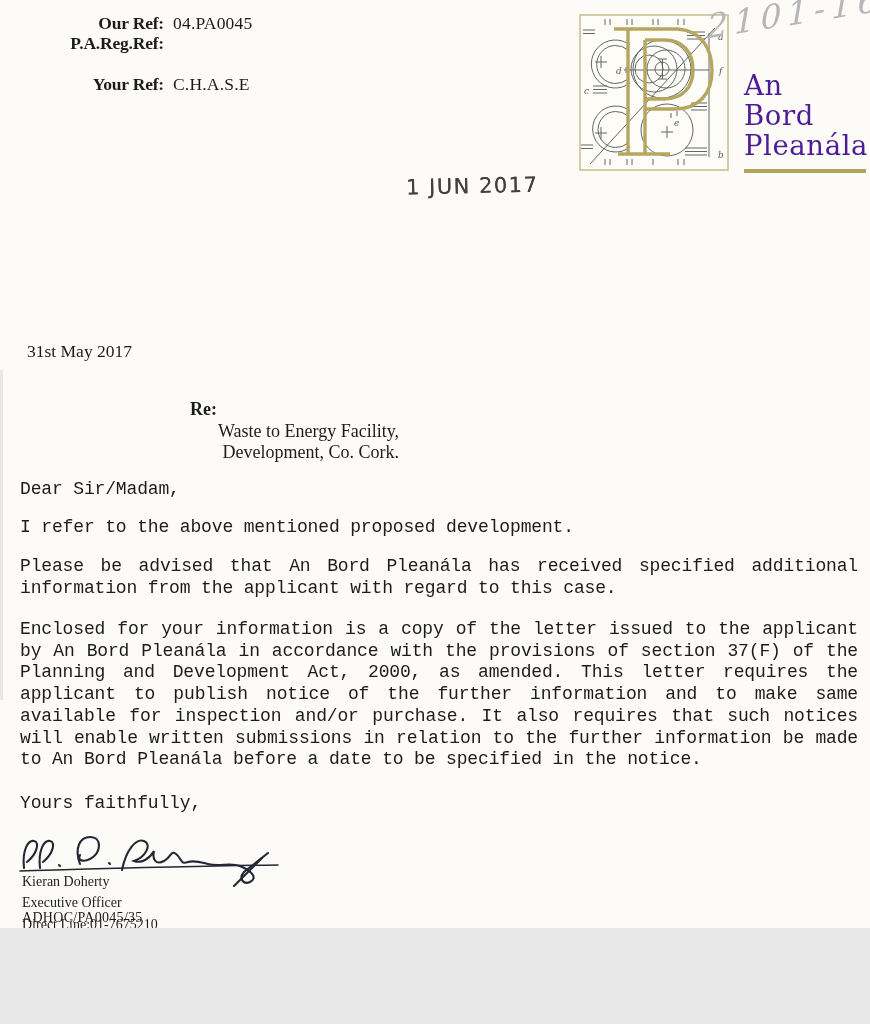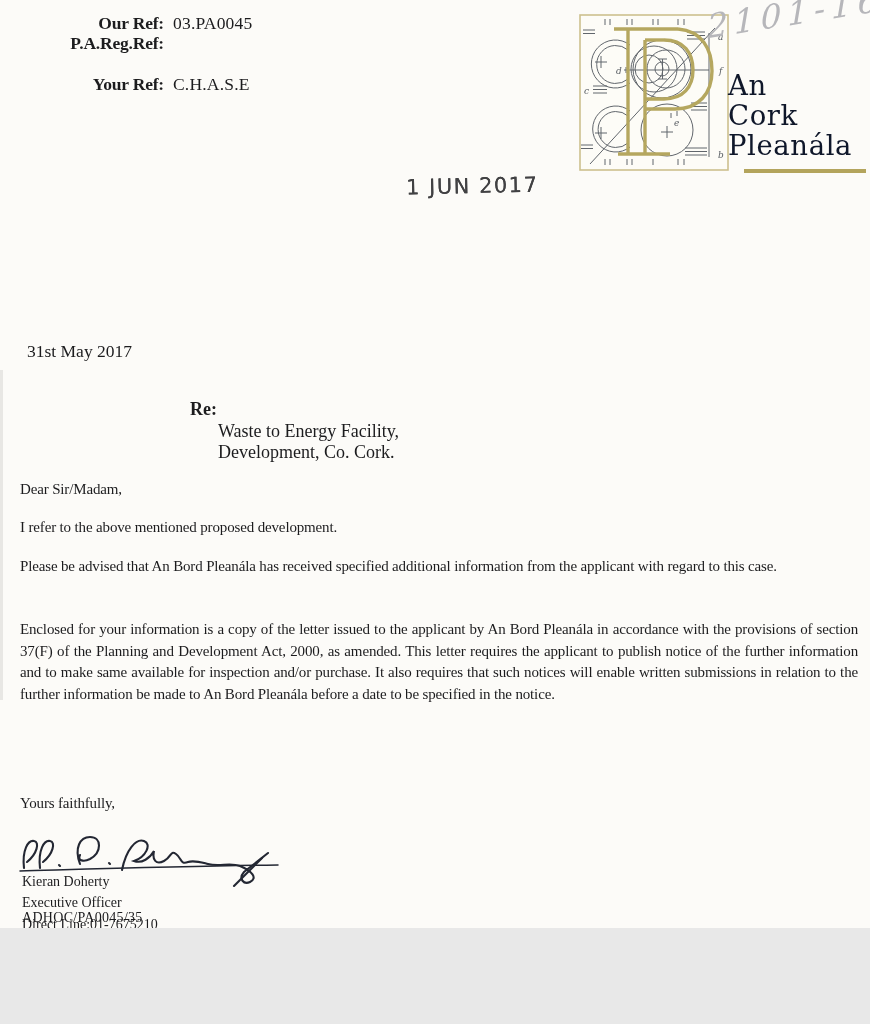--- a/index.html
+++ b/index.html
@@ -11,45 +11,45 @@
   }
   .scan-edge{position:absolute;left:0;top:370px;width:3px;height:330px;background:rgba(60,60,60,.10);}
   
   .refs{position:absolute;left:18px;top:14px;font-size:17.5px;}
   .ref-row{display:flex;line-height:19px;margin-bottom:1px;}
   .ref-row.gap{margin-top:22px;}
   .ref-label{width:146px;text-align:right;font-weight:bold;letter-spacing:-0.2px;}
   .ref-value{margin-left:9px;letter-spacing:0.2px;}
   
   .logo-box{position:absolute;left:578px;top:13px;width:152px;height:159px;}
-  .brand{position:absolute;left:728px;top:70px;font-size:27.5px;line-height:30px;
-         color:#0f172a;letter-spacing:0.6px;font-family:"DejaVu Serif","Liberation Serif",serif;}
+  .brand{position:absolute;left:744px;top:70px;font-size:27.5px;line-height:30px;
+         color:#4c1d95;letter-spacing:0.6px;font-family:"DejaVu Serif","Liberation Serif",serif;}
   .gold-rule{position:absolute;left:744px;top:169px;width:122px;height:4px;background:#b3a45c;}
   
   .annotation{
     position:absolute;left:706px;top:-10px;width:220px;
     font-family:"DejaVu Serif",serif;font-style:italic;
     font-size:33px;color:#b6b6ba;letter-spacing:6px;
     transform:rotate(-9deg) skewX(-8deg);
   }
   
   .stamp{
     position:absolute;left:406px;top:174px;
     font-family:"DejaVu Sans","Liberation Sans",sans-serif;
     font-size:21px;color:#414143;letter-spacing:1.5px;
     transform:rotate(-1.2deg);text-shadow:0 0 .5px #48484a;
   }
   
   .letter-date{position:absolute;left:27px;top:341px;font-size:17.5px;}
   .re-block{position:absolute;left:190px;top:399px;font-size:18px;line-height:21.5px;}
   .re-label{font-weight:bold;}
-  .re-lines{margin-left:28px;}
+  .re-lines{margin-left:28px;text-align:right;}
   .para{
     position:absolute;left:20px;width:838px;
-    font-size:15px;line-height:21.7px;letter-spacing:-0.15px;
+    font-size:18px;line-height:21.7px;letter-spacing:-0.15px;font-family:Liberation Mono, monospace;
   }
   .just{text-align:justify;}
   .salutation{top:479px;}
   .p-refer{top:517px;}
   .p-advised{top:556px;}
   .p-enclosed{top:619px;}
   .p-queries{top:735px;}
   .closing{top:793px;}
   
   .sig-svg{position:absolute;left:14px;top:822px;}
@@ -59,21 +59,21 @@
 </style>
 </head>
 <body>
 
 <div class="page">
   <div class="scan-edge"></div>
 
   <div class="refs">
     <div class="ref-row">
       <span class="ref-label">Our Ref:</span>
-      <span class="ref-value">03.PA0045</span>
+      <span class="ref-value">04.PA0045</span>
     </div>
     <div class="ref-row">
       <span class="ref-label">P.A.Reg.Ref:</span>
       <span class="ref-value"></span>
     </div>
     <div class="ref-row gap">
       <span class="ref-label">Your Ref:</span>
       <span class="ref-value">C.H.A.S.E</span>
     </div>
   </div>
@@ -135,21 +135,21 @@
       <text class="lbl" x="140" y="145">b</text>
       <text class="lbl" x="6" y="81">c</text>
       <text class="lbl" x="38" y="61">d</text>
       <text class="lbl" x="96" y="113">e</text>
       <text class="lbl" x="141" y="61">f</text>
     </svg>
   </div>
 
   <div class="brand">
     <div>An</div>
-    <div>Cork</div>
+    <div>Bord</div>
     <div>Pleanála</div>
   </div>
   <div class="gold-rule"></div>
 
   <div class="annotation">2101-16</div>
 
   <div class="stamp">1 JUN 2017</div>
 
   <div class="letter-date">31st May 2017</div>
 

